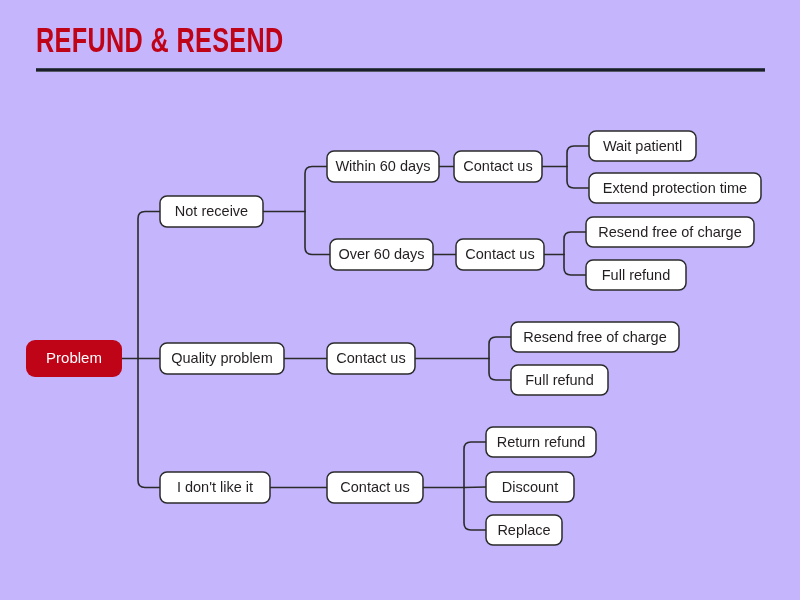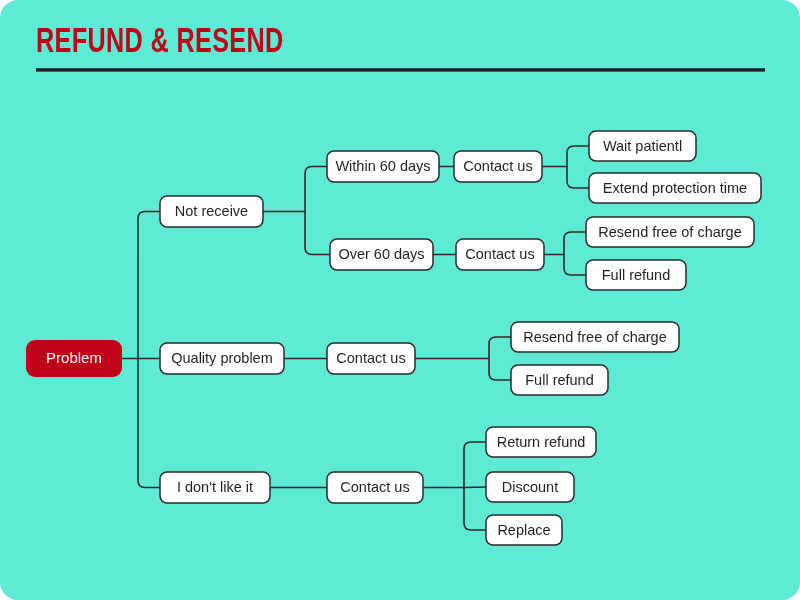--- a/index.html
+++ b/index.html
@@ -4,24 +4,23 @@
 <style>
   html, body {
     margin: 0;
     padding: 0;
     background: #ffffff;
   }
   #slide {
     position: relative;
     width: 800px;
     height: 600px;
-    background: #5eead4;
+    background: #c4b5fd;
     overflow: hidden;
     font-family: "Liberation Sans", sans-serif;
-    border-radius: 18px;
   }
 
   
   #title-block {
     position: absolute;
     left: 36px;
     top: 20px;
     width: 730px;
     height: 60px;
   }

